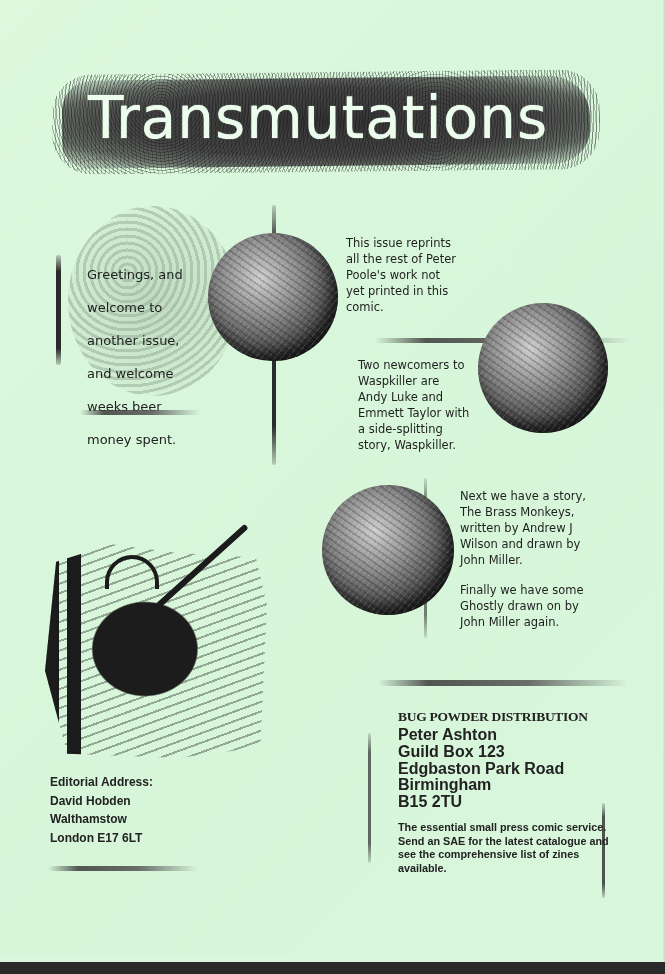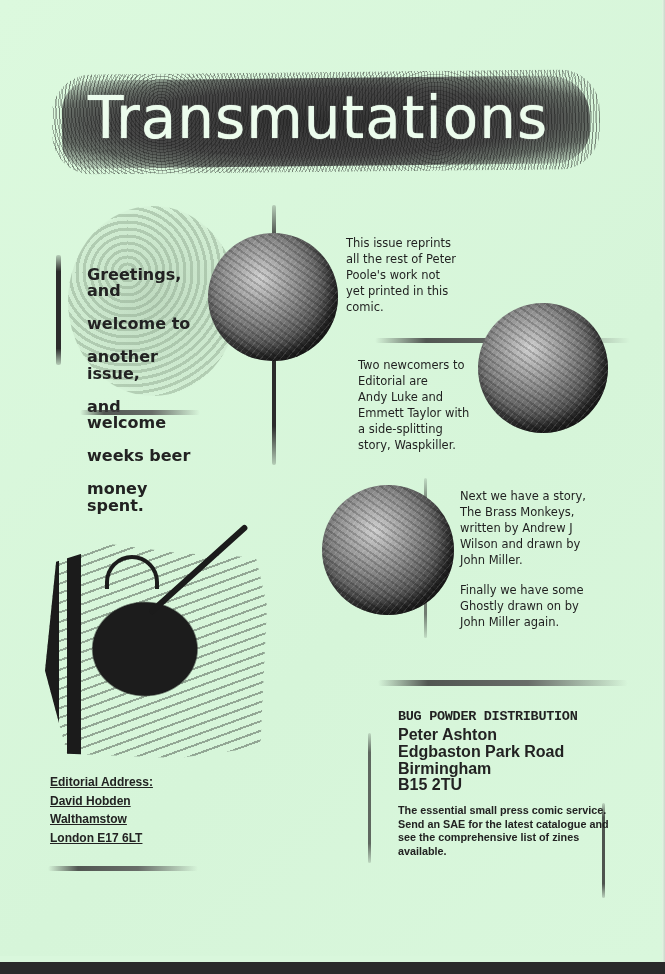--- a/index.html
+++ b/index.html
@@ -61,21 +61,21 @@
   }
   .hsmudge {
     position: absolute; height: 5px;
     background: linear-gradient(to right, rgba(40,40,40,0), #3a3a3a 20%, #555 60%, rgba(40,40,40,0));
     border-radius: 3px;
     opacity: 0.85;
   }
 
   .greeting {
     position: absolute; left: 87px; top: 250px; width: 110px;
-    font-size: 16px; font-weight: bold; line-height: 16.5px;
+    font-size: 13px; font-weight: normal; line-height: 16.5px;
     color: #222;
     white-space: pre-line;
   }
 
   .circle-img {
     position: absolute; border-radius: 50%;
     background:
       radial-gradient(circle at 40% 35%, #cfcfcf 0%, #8a8a8a 35%, #3c3c3c 70%, #1c1c1c 100%);
     box-shadow: inset -6px -8px 14px rgba(0,0,0,0.6);
     overflow: hidden;
@@ -109,28 +109,28 @@
   .warrior-helm {
     position: absolute; left: 105px; top: 555px; width: 46px; height: 30px;
     border: 4px solid #1b1b1b; border-bottom: none; border-radius: 30px 30px 0 0;
   }
 
   .editorial {
     position: absolute; left: 50px; top: 773px; width: 230px;
     font-family: "Liberation Sans", sans-serif;
     font-size: 12px; font-weight: bold; line-height: 18.6px; color: #222;
   }
-  .editorial div { white-space: nowrap; text-decoration: underline; }
+  .editorial div { white-space: nowrap; }
 
   .distrib {
     position: absolute; left: 398px; top: 707px; width: 220px;
     font-family: "Liberation Sans", sans-serif; color: #222;
   }
   .distrib .heading {
-    font-family: Liberation Mono, monospace; font-weight: bold; font-size: 13.5px;
+    font-family: Liberation Serif, serif; font-weight: bold; font-size: 13.5px;
     letter-spacing: -0.3px; line-height: 20px;
   }
   .distrib .addr div { font-size: 16px; font-weight: bold; line-height: 16.8px; }
   .distrib .desc {
     margin-top: 10px; font-size: 10.8px; font-weight: bold; line-height: 13.6px;
   }
 </style>
 </head>
 <body>
 
@@ -160,21 +160,21 @@
     <div>Poole's work not</div>
     <div>yet printed in this</div>
     <div>comic.</div>
   </div>
 
   <div class="hsmudge" style="left:375px; top:338px; width:255px;"></div>
   <div class="circle-img" style="left:478px; top:303px; width:130px; height:130px;"></div>
 
   <div class="blurb" style="left:358px; top:357px; width:125px;">
     <div>Two newcomers to</div>
-    <div>Editorial are</div>
+    <div>Waspkiller are</div>
     <div>Andy Luke and</div>
     <div>Emmett Taylor with</div>
     <div>a side-splitting</div>
     <div>story, Waspkiller.</div>
   </div>
 
   <div class="vbar" style="left:424px; top:478px; height:160px; width:3px; opacity:0.6;"></div>
   <div class="circle-img" style="left:322px; top:485px; width:132px; height:130px;"></div>
 
   <div class="blurb" style="left:460px; top:488px; width:160px;">
@@ -204,20 +204,21 @@
   </div>
   <div class="hsmudge" style="left:48px; top:866px; width:150px;"></div>
 
   <div class="hsmudge" style="left:378px; top:680px; width:250px; height:6px;"></div>
   <div class="vbar" style="left:368px; top:733px; height:130px; width:3px; opacity:0.7;"></div>
   <div class="vbar" style="left:602px; top:803px; height:95px; width:3px; opacity:0.8;"></div>
   <div class="distrib">
     <div class="heading">BUG POWDER DISTRIBUTION</div>
     <div class="addr">
       <div>Peter Ashton</div>
+      <div>Guild Box 123</div>
       <div>Edgbaston Park Road</div>
       <div>Birmingham</div>
       <div>B15 2TU</div>
     </div>
     <div class="desc">The essential small press comic service. Send an SAE for the latest catalogue and see the comprehensive list of zines available.</div>
   </div>
 
   <div class="right-edge"></div>
 </div>
 <div class="bottom-strip"></div>

